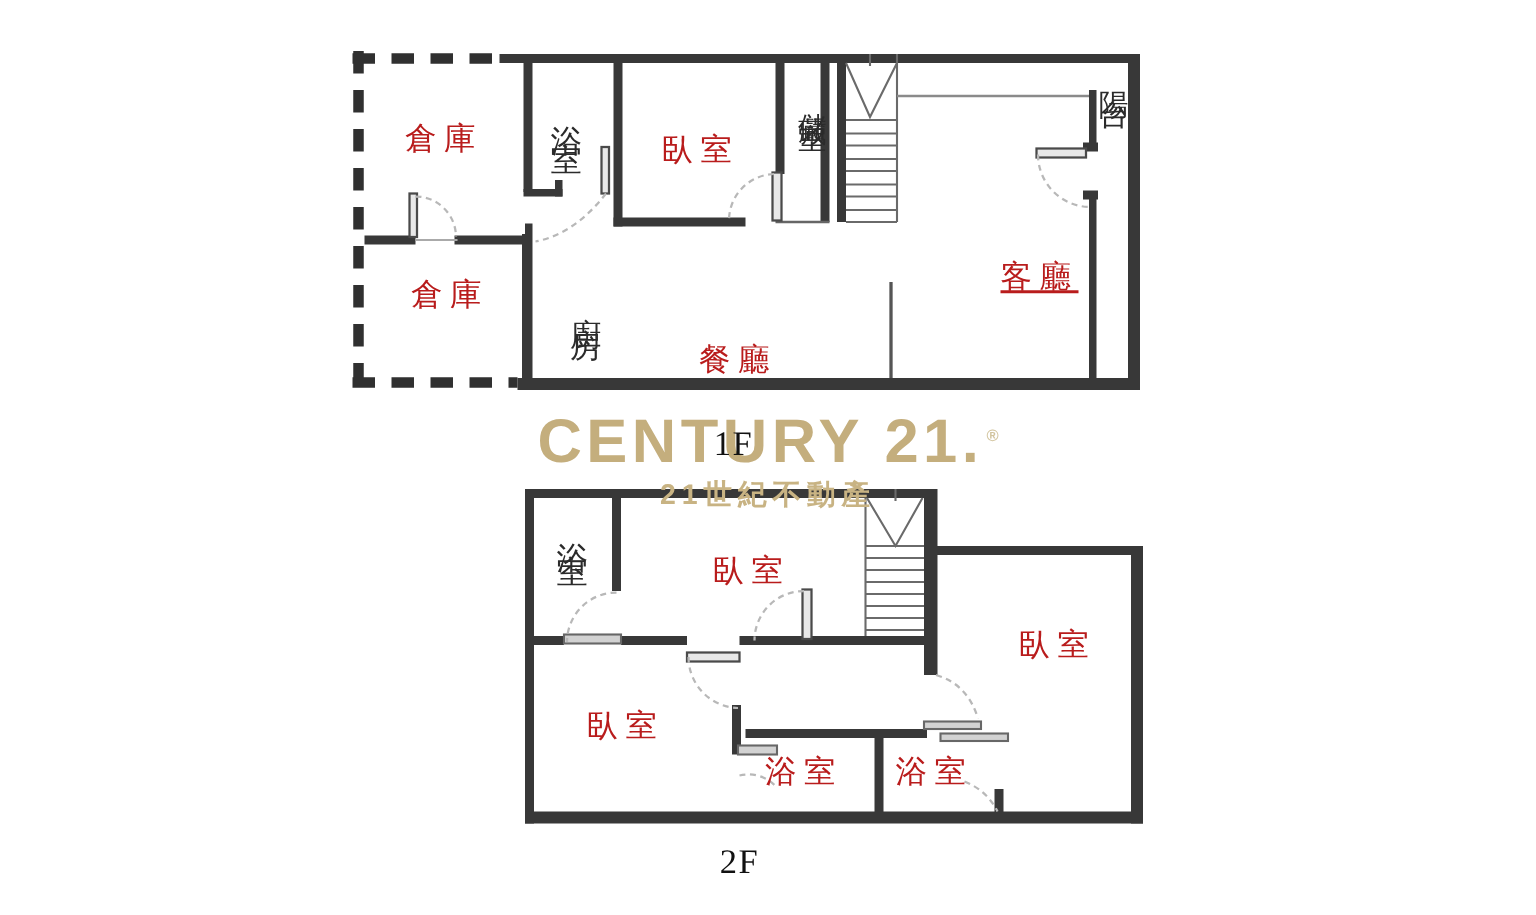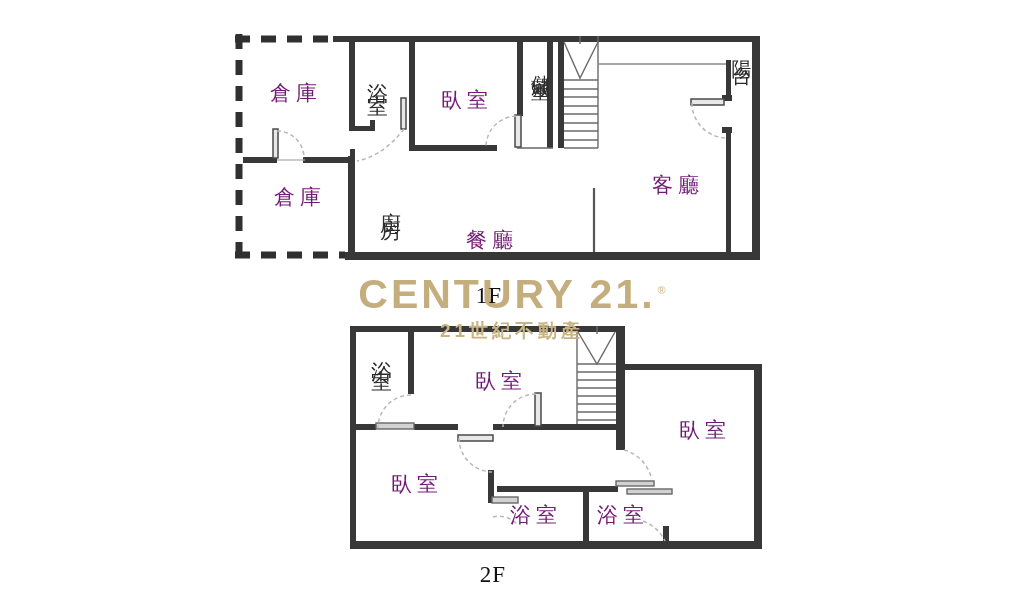--- a/index.html
+++ b/index.html
@@ -4,21 +4,21 @@
 <style>
   html,body{margin:0;padding:0;background:#fff;}
   .canvas{
     position:relative;width:1024px;height:610px;background:#ffffff;overflow:hidden;
     font-family:"Liberation Serif","DejaVu Serif",serif;
   }
   .plan-svg{position:absolute;left:0;top:0;width:1024px;height:610px;}
   
   .lbl{
     position:absolute;transform:translate(-50%,-50%);
-    font-size:21px;color:#701a75;letter-spacing:5px;white-space:nowrap;
+    font-size:21px;color:#b91c1c;letter-spacing:5px;white-space:nowrap;
     font-family:"Liberation Serif","DejaVu Serif",serif;line-height:1;
   }
   
   .vlbl{
     position:absolute;transform:translateX(-50%);
     writing-mode:vertical-rl;text-orientation:upright;
     font-size:21px;color:#2b2b2b;letter-spacing:9px;white-space:nowrap;
     font-family:"Liberation Serif","DejaVu Serif",serif;line-height:1;
   }
   .floor-label{
@@ -175,21 +175,21 @@
 
   <div class="floor-label" style="left:489px;top:296px;">1F</div>
   <div class="floor-label" style="left:493px;top:575px;">2F</div>
 
   <span class="lbl" style="left:296px;top:93px;">倉庫</span>
   <span class="lbl" style="left:300px;top:197px;">倉庫</span>
   <span class="vlbl" style="left:377px;top:66px;letter-spacing:12px;">浴室</span>
   <span class="lbl" style="left:467px;top:100px;">臥室</span>
   <span class="vlbl" style="left:541px;top:60px;font-size:19px;letter-spacing:3px;">儲藏室</span>
   <span class="vlbl" style="left:742px;top:45px;font-size:20px;letter-spacing:5px;">陽台</span>
-  <span class="lbl" style="left:678px;top:185px;">客廳</span>
+  <span class="lbl" style="left:693px;top:185px;text-decoration:underline;">客廳</span>
   <span class="lbl" style="left:492px;top:240px;">餐廳</span>
   <span class="vlbl" style="left:390px;top:195px;letter-spacing:7px;">廚房</span>
 
   <span class="vlbl" style="left:381px;top:344px;">浴室</span>
   <span class="lbl" style="left:501px;top:381px;">臥室</span>
   <span class="lbl" style="left:705px;top:430px;">臥室</span>
   <span class="lbl" style="left:417px;top:484px;">臥室</span>
   <span class="lbl" style="left:536px;top:515px;">浴室</span>
   <span class="lbl" style="left:623px;top:515px;">浴室</span>
 

